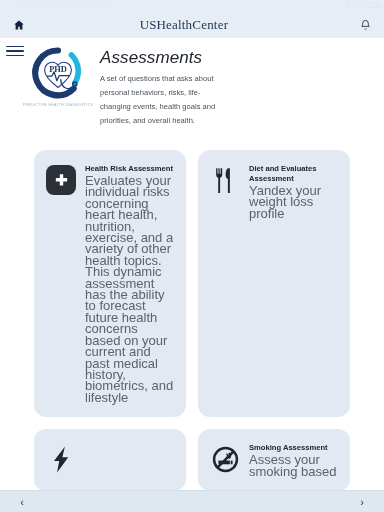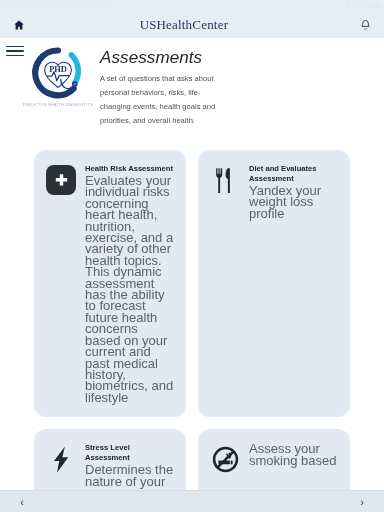--- a/index.html
+++ b/index.html
@@ -271,38 +271,35 @@
           <div class="card-desc">Yandex your weight loss profile</div>
         </div>
       </div>
 
       <div class="card">
         <div class="card-icon">
           <svg width="20" height="27" viewBox="0 0 16 26" fill="currentColor" aria-hidden="true">
             <path d="M11.8.5 1.2 14.4h5.1L4.2 25.5 15 10.8H9.3z"></path>
           </svg>
         </div>
-        <div class="card-body">
-          <div class="card-title">Stress Level Assessment</div>
-          <div class="card-desc">Determines the nature of your</div>
-        </div>
       </div>
 
       <div class="card">
         <div class="card-icon">
           <svg width="27" height="27" viewBox="0 0 26 26" aria-hidden="true">
             <circle cx="13" cy="13" r="11" fill="none" stroke="currentColor" stroke-width="2.4"></circle>
             <line x1="5.2" y1="20.8" x2="20.8" y2="5.2" stroke="currentColor" stroke-width="2.4"></line>
             <rect x="6.2" y="14" width="11" height="3.6" fill="currentColor"></rect>
             <rect x="18" y="14" width="1.8" height="3.6" fill="currentColor"></rect>
             <path d="M14 11.6c1.6-1 1.6-2.6.4-3.6" fill="none" stroke="currentColor" stroke-width="1.6" stroke-linecap="round"></path>
             <path d="M16.6 11.6c1.6-1.2 1.6-3.2 0-4.4" fill="none" stroke="currentColor" stroke-width="1.6" stroke-linecap="round"></path>
           </svg>
         </div>
         <div class="card-body">
+          <div class="card-title">Smoking Assessment</div>
           <div class="card-desc">Assess your smoking based</div>
         </div>
       </div>
 
     </div>
   </div>
 
   <div class="bottombar">
     <div class="navbtn">‹</div>
     <div class="navbtn">›</div>

